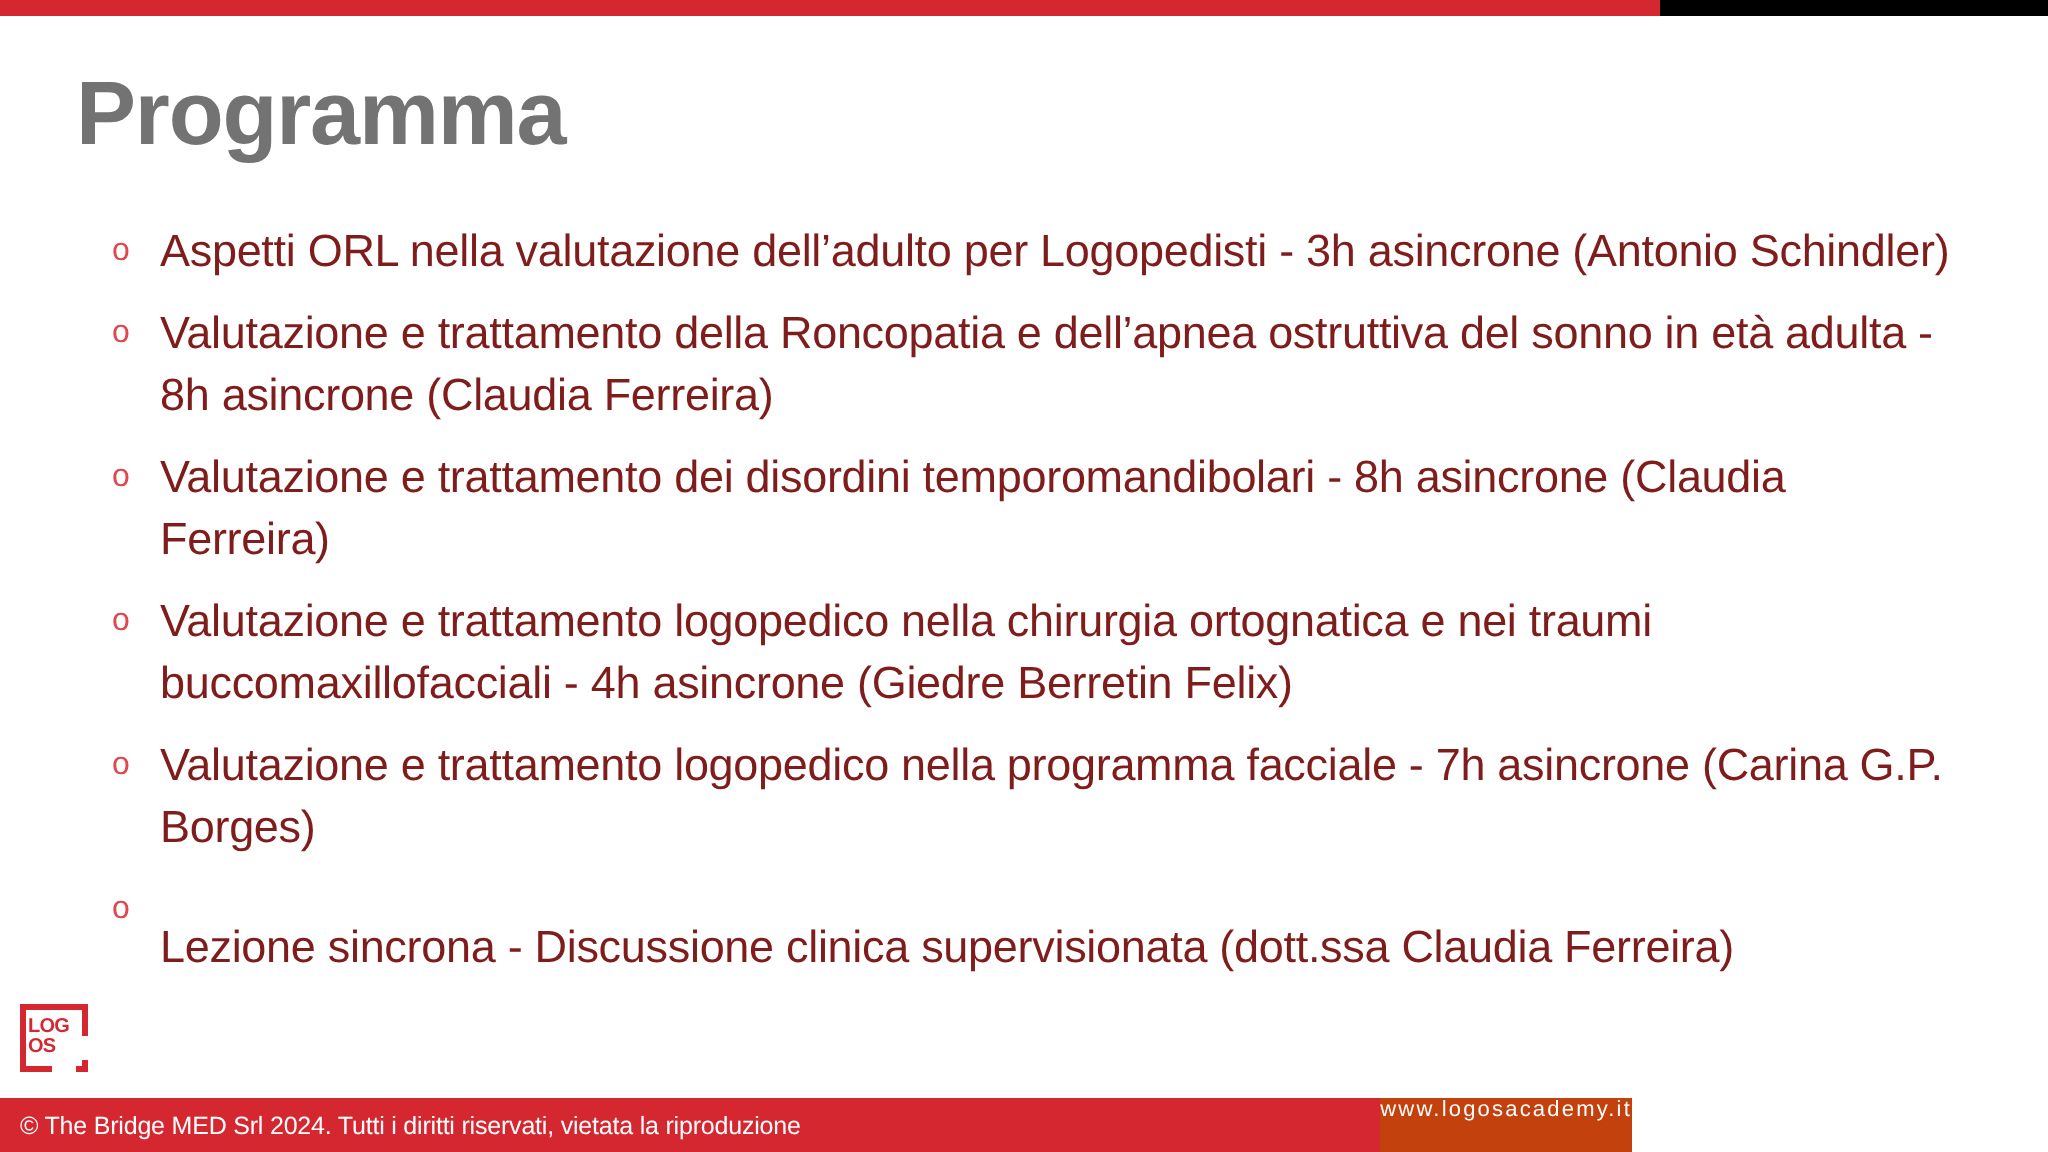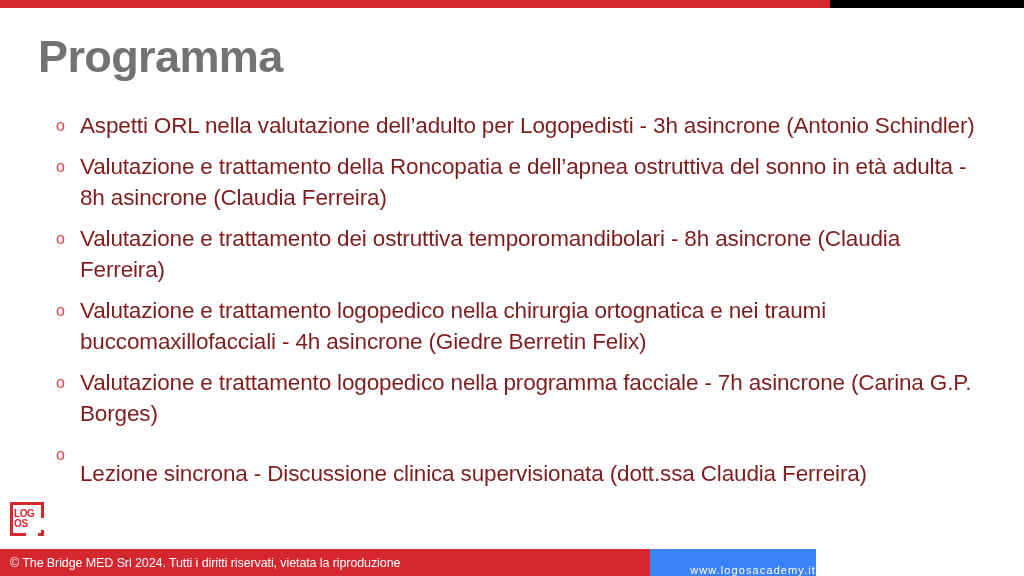--- a/index.html
+++ b/index.html
@@ -166,25 +166,24 @@
   .bottom-bar .bb-red {
     width: 830px;
     height: 100%;
     background: #d42730;
     display: flex;
     align-items: center;
   }
   .bottom-bar .bb-black {
     flex: 1;
     height: 100%;
-    background: #3b82f6;
-    display: flex;
-    align-items: flex-end;
+    background: #c2410c;
+    display: flex;
+    align-items: flex-start;
     justify-content: center;
-    padding-left: 40px;
   }
   .copyright-text {
     color: #ffffff;
     font-size: 12.5px;
     padding-left: 10px;
     letter-spacing: -0.1px;
     font-family: "Liberation Sans", sans-serif;
     white-space: nowrap;
   }
   .website-text {
@@ -212,21 +211,21 @@
     <span class="item-text">Aspetti ORL nella valutazione dell’adulto per Logopedisti - 3h asincrone (Antonio Schindler)</span>
   </div>
 
   <div class="program-item">
     <span class="bullet">o</span>
     <span class="item-text">Valutazione e trattamento della Roncopatia e dell’apnea ostruttiva del sonno in età adulta - 8h asincrone (Claudia Ferreira)</span>
   </div>
 
   <div class="program-item">
     <span class="bullet">o</span>
-    <span class="item-text">Valutazione e trattamento dei ostruttiva temporomandibolari - 8h asincrone (Claudia Ferreira)</span>
+    <span class="item-text">Valutazione e trattamento dei disordini temporomandibolari - 8h asincrone (Claudia Ferreira)</span>
   </div>
 
   <div class="program-item">
     <span class="bullet">o</span>
     <span class="item-text">Valutazione e trattamento logopedico nella chirurgia ortognatica e nei traumi buccomaxillofacciali - 4h asincrone (Giedre Berretin Felix)</span>
   </div>
 
   <div class="program-item">
     <span class="bullet">o</span>
     <span class="item-text">Valutazione e trattamento logopedico nella programma facciale - 7h asincrone (Carina G.P. Borges)</span>

